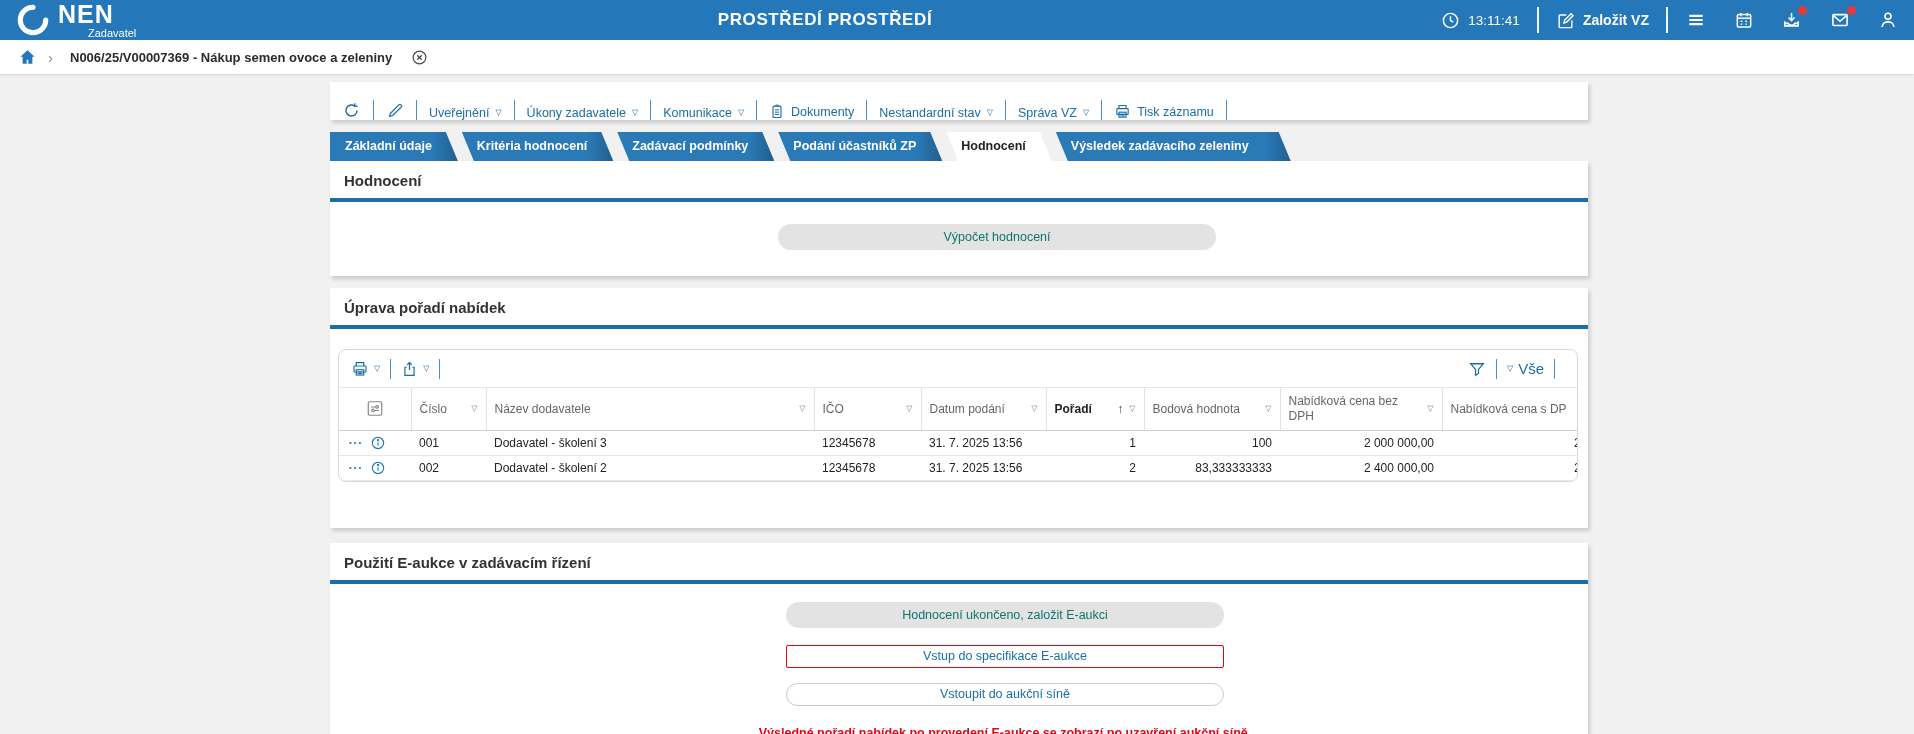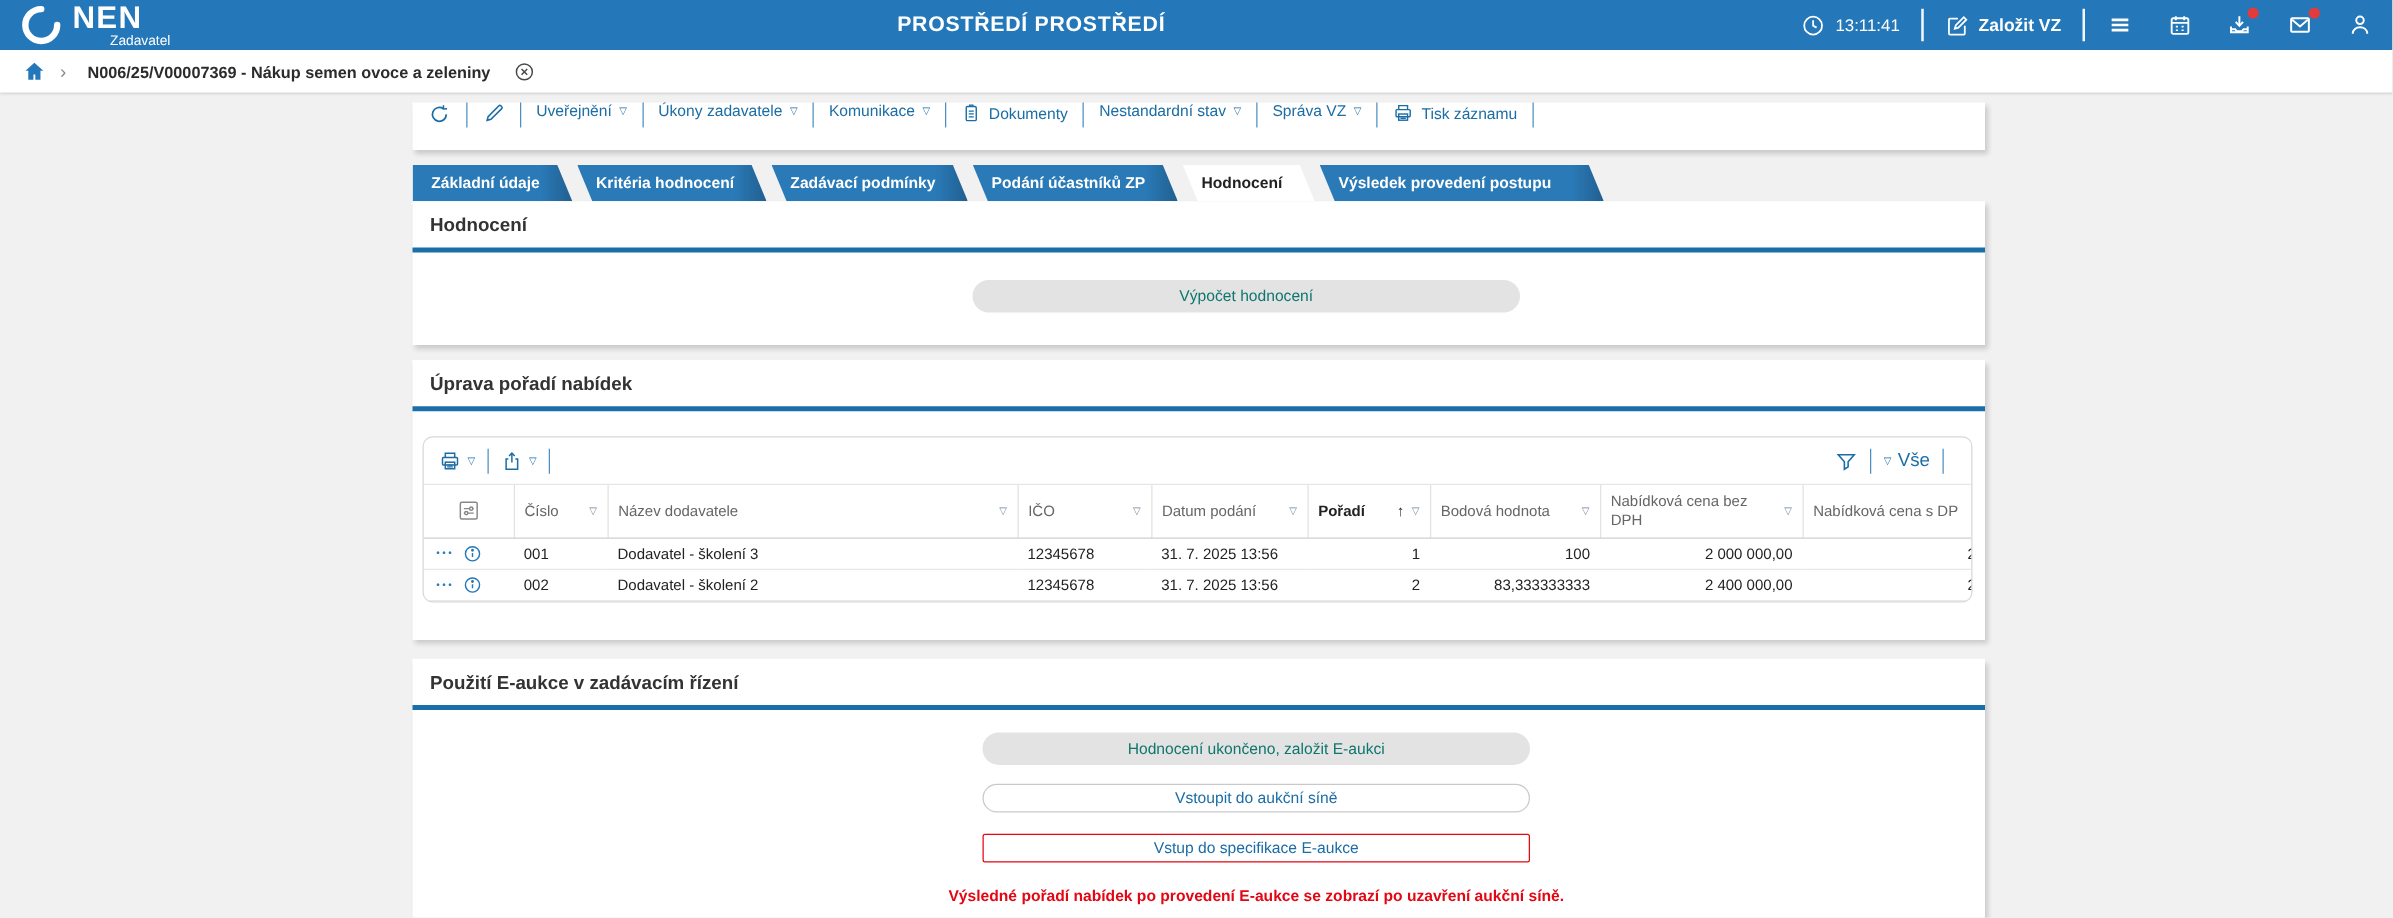--- a/index.html
+++ b/index.html
@@ -31,21 +31,21 @@
     padding:0 18px; gap:11px; box-shadow:0 1px 2px rgba(0,0,0,0.12); }
   .crumb-title { font-size:13px; font-weight:bold; color:#2b2b2b; margin-left:6px; white-space:nowrap; }
   .crumb-close { margin-left:8px; color:#4a4a4a; cursor:pointer; }
   .crumb-chevron { color:#8a8a8a; font-size:15px; }
 
   
   .page { padding:8px 0 0 330px; }
   .panel { width:1258px; background:#fff; box-shadow:2px 3px 4px rgba(0,0,0,0.16); }
 
   
-  .actionbar { height:38px; display:flex; align-items:flex-start; padding:0 10px;
+  .actionbar { height:38px; display:flex; align-items:flex-end; padding:0 10px;
     color:#1b6da5; margin-bottom:12px; }
   .ab-item { display:flex; align-items:center; gap:6px; font-size:12.5px;
     color:#1b6da5; white-space:nowrap; padding:0 2px; cursor:pointer; }
   .ab-divider { width:1px; height:20px; background:#4d8fc0; margin:0 10px; }
   .caret { font-size:8px; line-height:1; color:#1b6da5; }
 
   
   .tabs { display:flex; height:29px; }
   .tab { position:relative; background:#2a7ab8; color:#fff; font-size:12.5px; font-weight:bold;
     line-height:29px; padding:0 26px 0 15px; margin-right:4px; white-space:nowrap; cursor:pointer;
@@ -66,21 +66,21 @@
   .btn-disabled { height:26px; background:#e3e3e3; color:#0f766e; border-radius:13px; }
   .btn-outline-red { height:23px; background:#fff; border:1px solid #e30613;
     color:#1b6da5; border-radius:2px; }
   .btn-outline { height:23px; background:#fff; border:1px solid #c9c9c9;
     color:#1b6da5; border-radius:12px; }
 
   .panel-hodnoceni .body { padding:22px 0 26px; }
   .panel-hodnoceni .btn { margin-left:448px; }
 
   
-  .panel-uprava { padding-bottom:30px; }
+  .panel-uprava { padding-bottom:46px; }
   .card { width:1240px; margin:20px 10px 0 8px; border:1px solid #d8d8d8; border-radius:8px;
     overflow:hidden; background:#fff; }
   .card-toolbar { height:38px; display:flex; align-items:center; padding:0 12px;
     color:#1b6da5; border-bottom:1px solid #e6e6e6; }
   .ct-divider { width:1px; height:20px; background:#4d8fc0; margin:0 10px; }
   .ct-item { display:flex; align-items:center; gap:5px; cursor:pointer; }
   .ct-right { margin-left:auto; display:flex; align-items:center; }
   .ct-label { font-size:15px; color:#1b6da5; }
 
   table.grid { width:1283px; border-collapse:collapse; table-layout:fixed; font-size:12px; color:#222; }
@@ -267,21 +267,21 @@
     </span>
     <span class="ab-divider"></span>
   </div>
 
   <div class="tabs">
     <div class="tab first">Základní údaje</div>
     <div class="tab">Kritéria hodnocení</div>
     <div class="tab">Zadávací podmínky</div>
     <div class="tab">Podání účastníků ZP</div>
     <div class="tab active">Hodnocení</div>
-    <div class="tab last">Výsledek provedení postupu</div>
+    <div class="tab last">Výsledek zadávacího zeleniny</div>
   </div>
 
   <div class="panel panel-hodnoceni">
     <div class="sec-title">Hodnocení</div>
     <div class="sec-underline"></div>
     <div class="body">
       <div class="btn btn-disabled">Výpočet hodnocení</div>
     </div>
   </div>
 
@@ -451,19 +451,19 @@
     </div>
   </div>
 
   <div style="height:15px;"></div>
 
   <div class="panel panel-eaukce">
     <div class="sec-title">Použití E-aukce v zadávacím řízení</div>
     <div class="sec-underline"></div>
     <div class="eaukce-body">
       <div class="btn btn-disabled">Hodnocení ukončeno, založit E-aukci</div>
+      <div class="btn btn-outline-red">Vstup do specifikace E-aukce</div>
       <div class="btn btn-outline">Vstoupit do aukční síně</div>
-      <div class="btn btn-outline-red">Vstup do specifikace E-aukce</div>
       <div class="warning">Výsledné pořadí nabídek po provedení E-aukce se zobrazí po uzavření aukční síně.</div>
     </div>
   </div>
 
 </div>
 
 </body></html>

